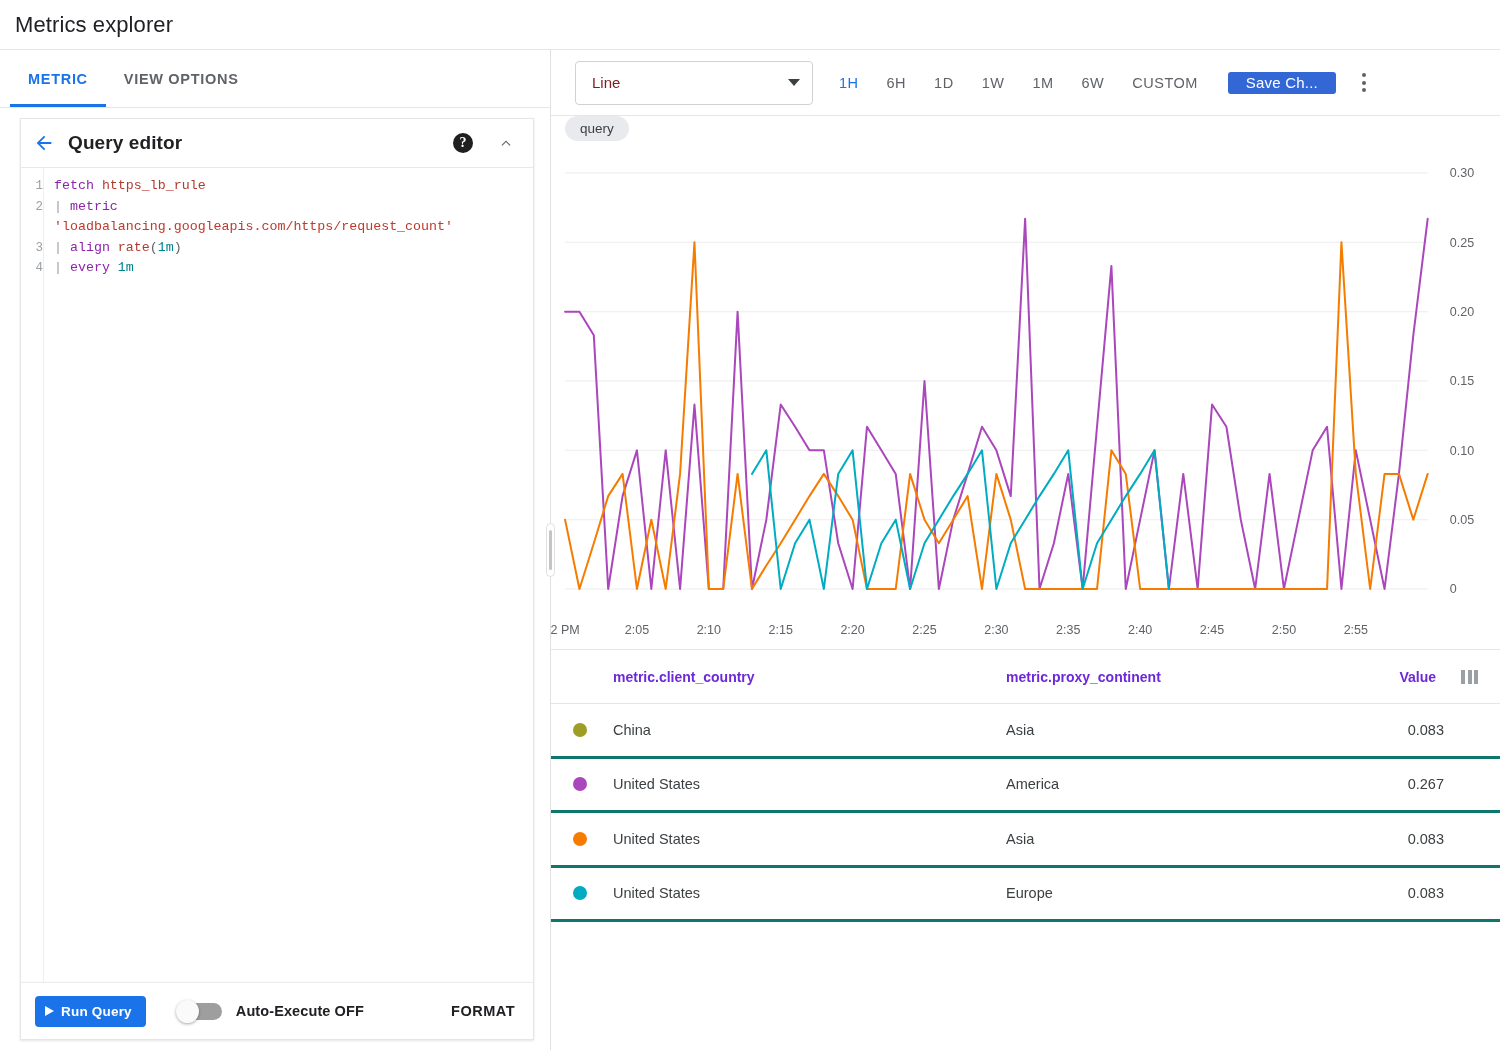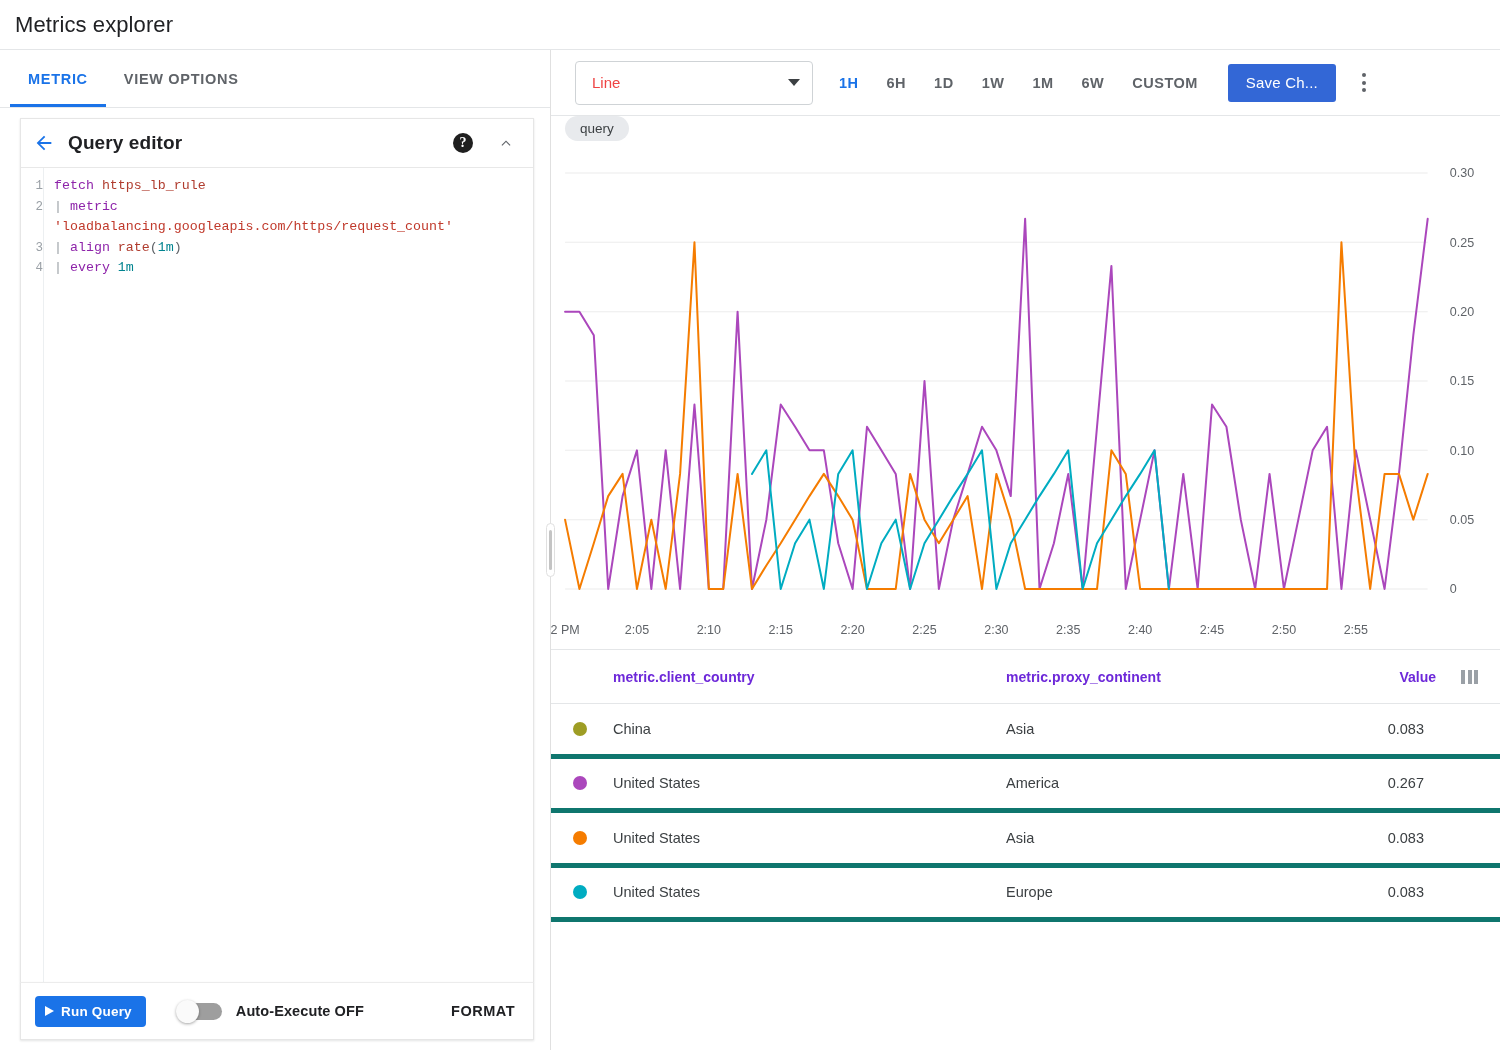--- a/index.html
+++ b/index.html
@@ -184,37 +184,37 @@
   .chart-toolbar {
     height: 66px; flex: 0 0 66px;
     display: flex; align-items: center;
     padding: 0 14px 0 24px;
     border-bottom: 1px solid #e4e6e8;
   }
   .select {
     width: 238px; height: 44px; flex: 0 0 238px;
     border: 1px solid #cfd3d6; border-radius: 4px;
     display: flex; align-items: center; padding: 0 12px 0 16px;
-    font-size: 15px; color: #ef4444; cursor: pointer; background: #fff;
+    font-size: 15px; color: #7f1d1d; cursor: pointer; background: #fff;
   }
   .select .sval { flex: 1 1 auto; }
   .caret-down {
     width: 0; height: 0;
     border-left: 6px solid transparent; border-right: 6px solid transparent;
     border-top: 7px solid #3c4043;
   }
   .ranges { display: flex; align-items: center; margin-left: 12px; }
   .range {
-    font-size: 14.5px; font-weight: bold; color: #5f6368;
+    font-size: 14.5px; font-weight: normal; color: #5f6368;
     padding: 9px 14px; cursor: pointer; letter-spacing: .5px;
   }
   .range.active { color: #1a73e8; }
   .save-btn {
     margin-left: 16px;
-    height: 38px; min-width: 108px;
+    height: 22px; min-width: 108px;
     background: #3367d6; color: #fff; border: none; border-radius: 3px;
     font-size: 15px; letter-spacing: .2px; cursor: pointer;
     font-family: "Liberation Sans", sans-serif;
     padding: 0 12px;
   }
   .kebab {
     width: 36px; height: 40px; margin-left: 10px;
     display: flex; flex-direction: column; align-items: center; justify-content: center; gap: 3.5px;
     cursor: pointer;
   }
@@ -248,22 +248,22 @@
     font-size: 14px; font-weight: bold; color: #6d28d9;
   }
   .col-country { flex: 0 0 357px; }
   .col-continent { flex: 1 1 auto; margin-left: 36px; }
   .col-value { flex: 0 0 76px; text-align: right; }
   .col-icon { flex: 0 0 42px; display: flex; justify-content: flex-end; gap: 2.5px; padding-left: 16px; cursor: pointer; }
   .col-icon i { display: block; width: 4px; height: 14px; background: #9aa0a6; }
   .trow {
     height: 54.5px; flex: 0 0 54.5px;
     display: flex; align-items: center;
-    border-bottom: 5px solid #0f766e;
-    padding-left: 22px; padding-right: 34px;
+    border-bottom: 3px solid #0f766e;
+    padding-left: 22px; padding-right: 14px;
     font-size: 14.5px; color: #3c4043;
   }
   .dot { width: 14px; height: 14px; border-radius: 50%; flex: 0 0 14px; margin-right: 26px; }
   .trow .col-country { flex: 0 0 357px; }
   .trow .col-value { flex: 0 0 76px; text-align: right; }
   .trow .col-icon { flex: 0 0 42px; }
 </style>
 </head>
 <body>
 

